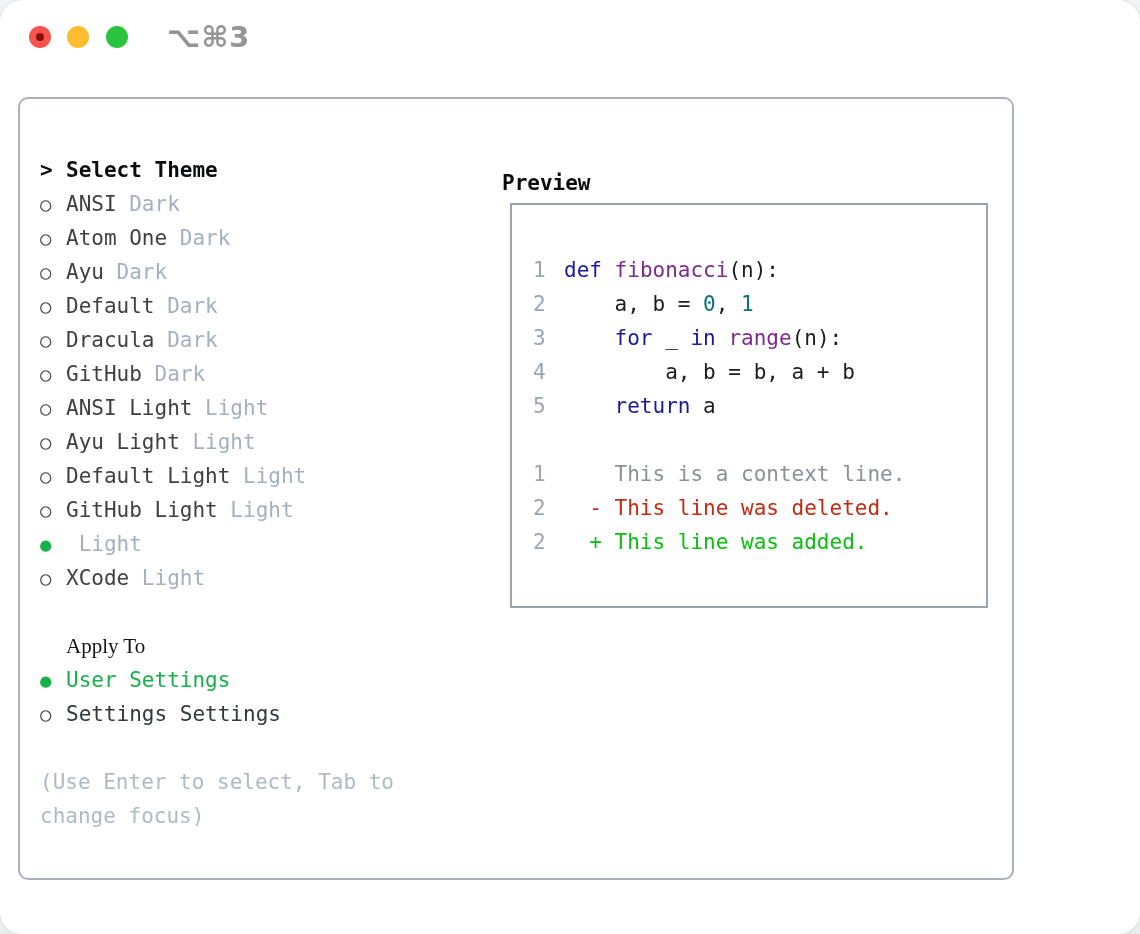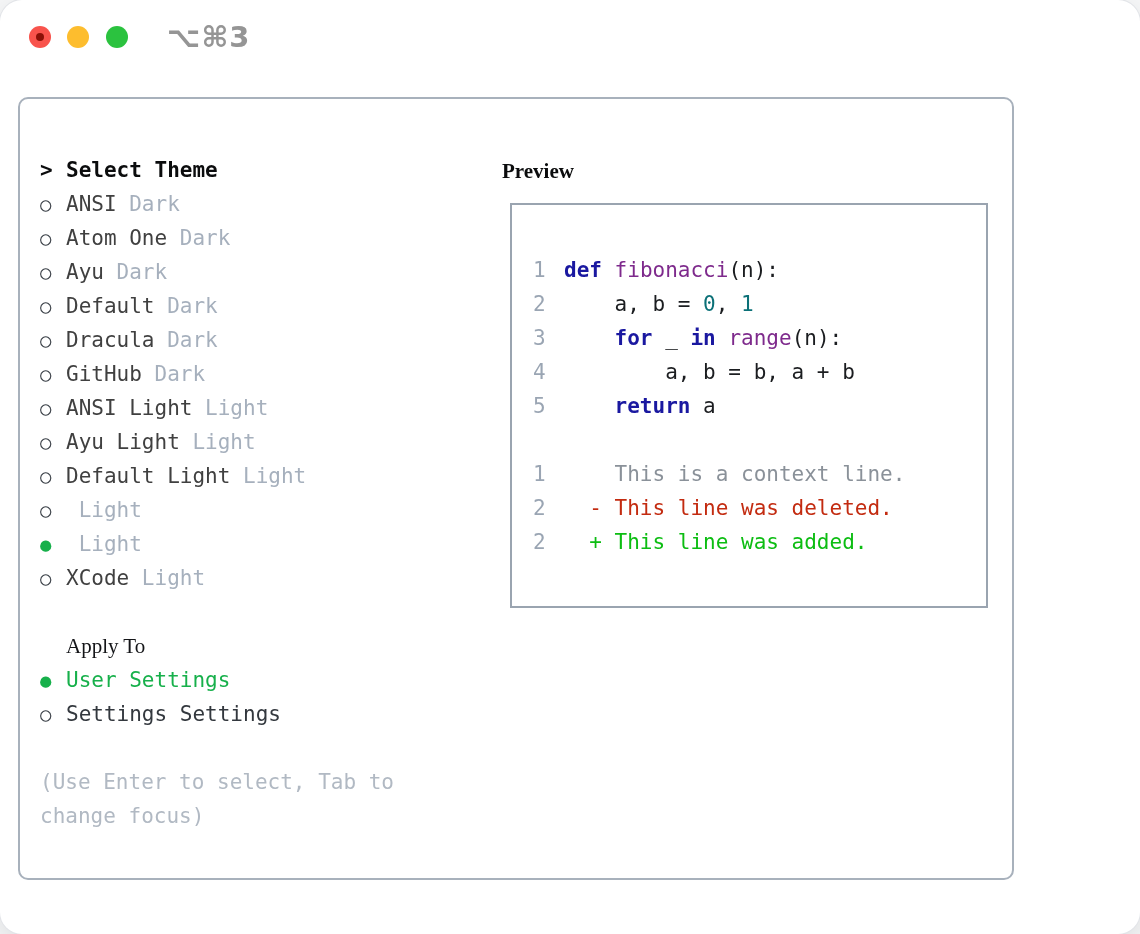--- a/index.html
+++ b/index.html
@@ -47,35 +47,35 @@
   .item-tag { color: #a6b0bd; }
   .row.selected .marker, .row.selected .item-name, .row.selected .opt-label { color: var(--green); }
   .apply-header { margin-top: 34px; font-family: Liberation Serif, serif; }
   .hint {
     margin-top: 34px; color: #b1b9c3; white-space: normal;
     width: 432px;
   }
 
   
   .preview-header {
-    position: absolute; left: 482px; top: 55px;
-    font-size: 21px; line-height: 34px; font-weight: bold; color: #0b0c0d; font-family: Liberation Serif, serif;
+    position: absolute; left: 482px; top: 67px;
+    font-size: 21px; line-height: 34px; font-weight: bold; color: #0b0c0d;
   }
   .preview-box {
     position: absolute; left: 490px; top: 104px;
     width: 478px; height: 405px;
     border: 2px solid #9aa4b0;
     padding: 48px 0 0 21px;
     font-size: 21px; line-height: 34px;
     background: #fff;
   }
   .cline { display: flex; height: 34px; white-space: pre; }
   .ln { width: 31px; flex: none; color: #9aa5b3; }
   .blank-line { height: 34px; }
-  .tok-kw  { color: var(--kw); font-weight: bold; }
+  .tok-kw  { color: var(--kw); }
   .tok-fn  { color: var(--fn); }
   .tok-num { color: var(--num); }
   .tok-pl  { color: var(--pl); }
   .diff-context { color: var(--context); }
   .diff-deleted { color: var(--deleted); text-align: center; }
   .diff-added   { color: var(--added); }
 </style>
 </head>
 <body>
 
@@ -98,21 +98,21 @@
       <div id="theme-list">
           <div class="row"><span class="marker">○</span><span class="item-name">ANSI</span><span class="item-tag"> Dark</span></div>
           <div class="row"><span class="marker">○</span><span class="item-name">Atom One</span><span class="item-tag"> Dark</span></div>
           <div class="row"><span class="marker">○</span><span class="item-name">Ayu</span><span class="item-tag"> Dark</span></div>
           <div class="row"><span class="marker">○</span><span class="item-name">Default</span><span class="item-tag"> Dark</span></div>
           <div class="row"><span class="marker">○</span><span class="item-name">Dracula</span><span class="item-tag"> Dark</span></div>
           <div class="row"><span class="marker">○</span><span class="item-name">GitHub</span><span class="item-tag"> Dark</span></div>
           <div class="row"><span class="marker">○</span><span class="item-name">ANSI Light</span><span class="item-tag"> Light</span></div>
           <div class="row"><span class="marker">○</span><span class="item-name">Ayu Light</span><span class="item-tag"> Light</span></div>
           <div class="row"><span class="marker">○</span><span class="item-name">Default Light</span><span class="item-tag"> Light</span></div>
-          <div class="row"><span class="marker">○</span><span class="item-tag"> Light</span></div>
+          <div class="row"><span class="marker">○</span><span class="item-name">GitHub Light</span><span class="item-tag"> Light</span></div>
           <div class="row selected"><span class="marker">●</span><span class="item-tag"> Light</span></div>
           <div class="row"><span class="marker">○</span><span class="item-name">XCode</span><span class="item-tag"> Light</span></div>
         </div>
 
       <div class="row apply-header">
         <span class="hdr-prefix"></span><span style="color:#141518;">Apply To</span>
       </div>
 
       <div id="apply-list">
           <div class="row selected"><span class="marker">●</span><span class="opt-label">User Settings</span></div>

